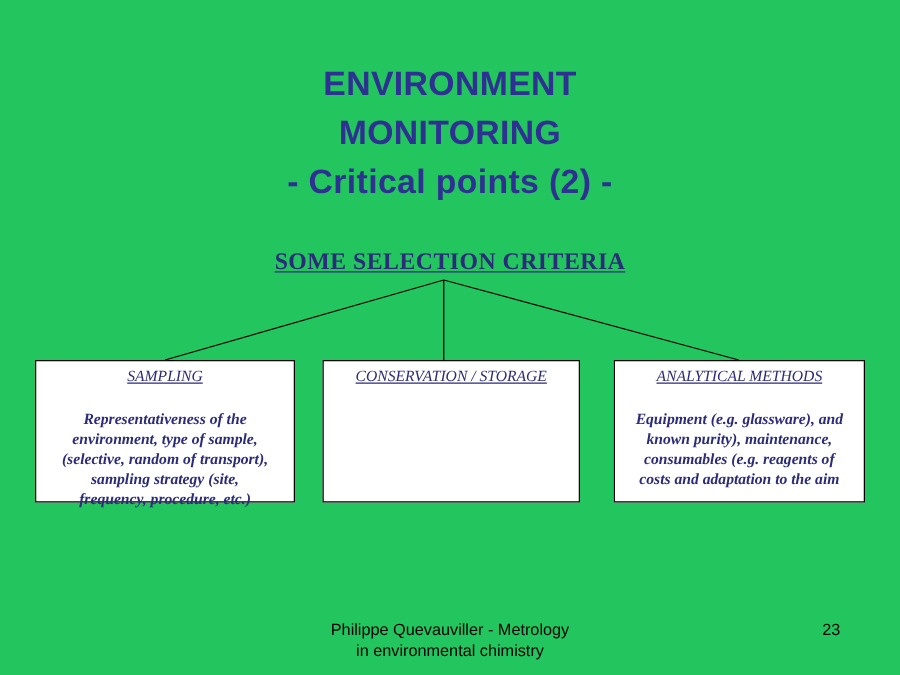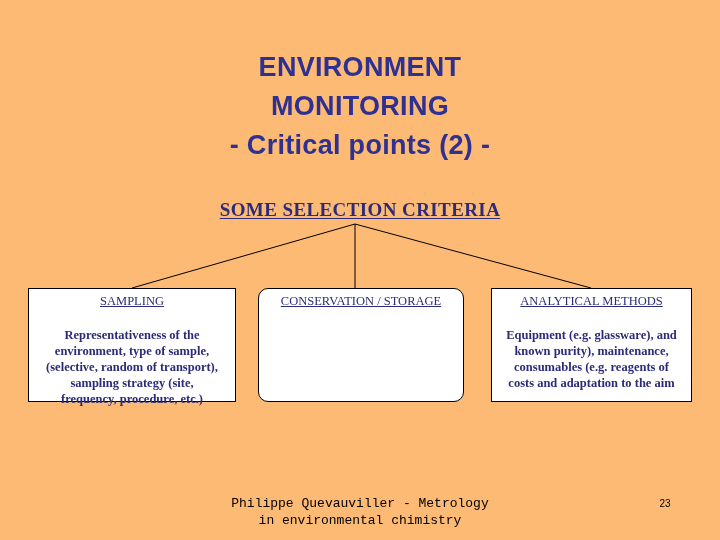--- a/index.html
+++ b/index.html
@@ -10,21 +10,21 @@
     width: 720px;
     height: 540px;
     background: #ffffff;
     font-family: "Liberation Sans", sans-serif;
     overflow: hidden;
   }
   .slide {
     position: relative;
     width: 720px;
     height: 540px;
-    background: #fdba74;
+    background: #22c55e;
   }
 
   
   .title-block {
     position: absolute;
     left: 0;
     top: 48px;
     width: 720px;
     text-align: center;
   }
@@ -70,23 +70,24 @@
   
   .box {
     position: absolute;
     top: 288px;
     height: 114px;
     border: 1px solid #000000;
     background: #ffffff;
     box-sizing: border-box;
     text-align: center;
     padding: 5px 4px 10px 4px;
+    font-style: italic;
   }
   .box-1 { left: 28px;  width: 208px; }
-  .box-2 { left: 258px; width: 206px; border-radius: 10px; }
+  .box-2 { left: 258px; width: 206px; }
   .box-3 { left: 491px; width: 201px; }
 
   .box-heading {
     font-family: "Liberation Serif", serif;
     font-weight: normal;
     font-size: 12.5px;
     line-height: 15px;
     color: #2b2b7a;
     text-decoration: underline;
     text-underline-offset: 1px;
@@ -107,33 +108,33 @@
 
   
   .footer {
     position: absolute;
     left: 0;
     top: 495px;
     width: 720px;
     text-align: center;
   }
   .footer-line {
-    font-family: Liberation Mono, monospace;
+    font-family: Liberation Sans, sans-serif;
     font-size: 13px;
     line-height: 17px;
     color: #000000;
   }
   .page-number {
     position: absolute;
     left: 640px;
     top: 495px;
     width: 50px;
     text-align: center;
     font-family: "Liberation Sans", sans-serif;
-    font-size: 10px;
+    font-size: 13px;
     line-height: 17px;
     color: #000000;
   }
 </style>
 </head>
 <body>
 
 <div class="slide">
 
   <div class="title-block">

